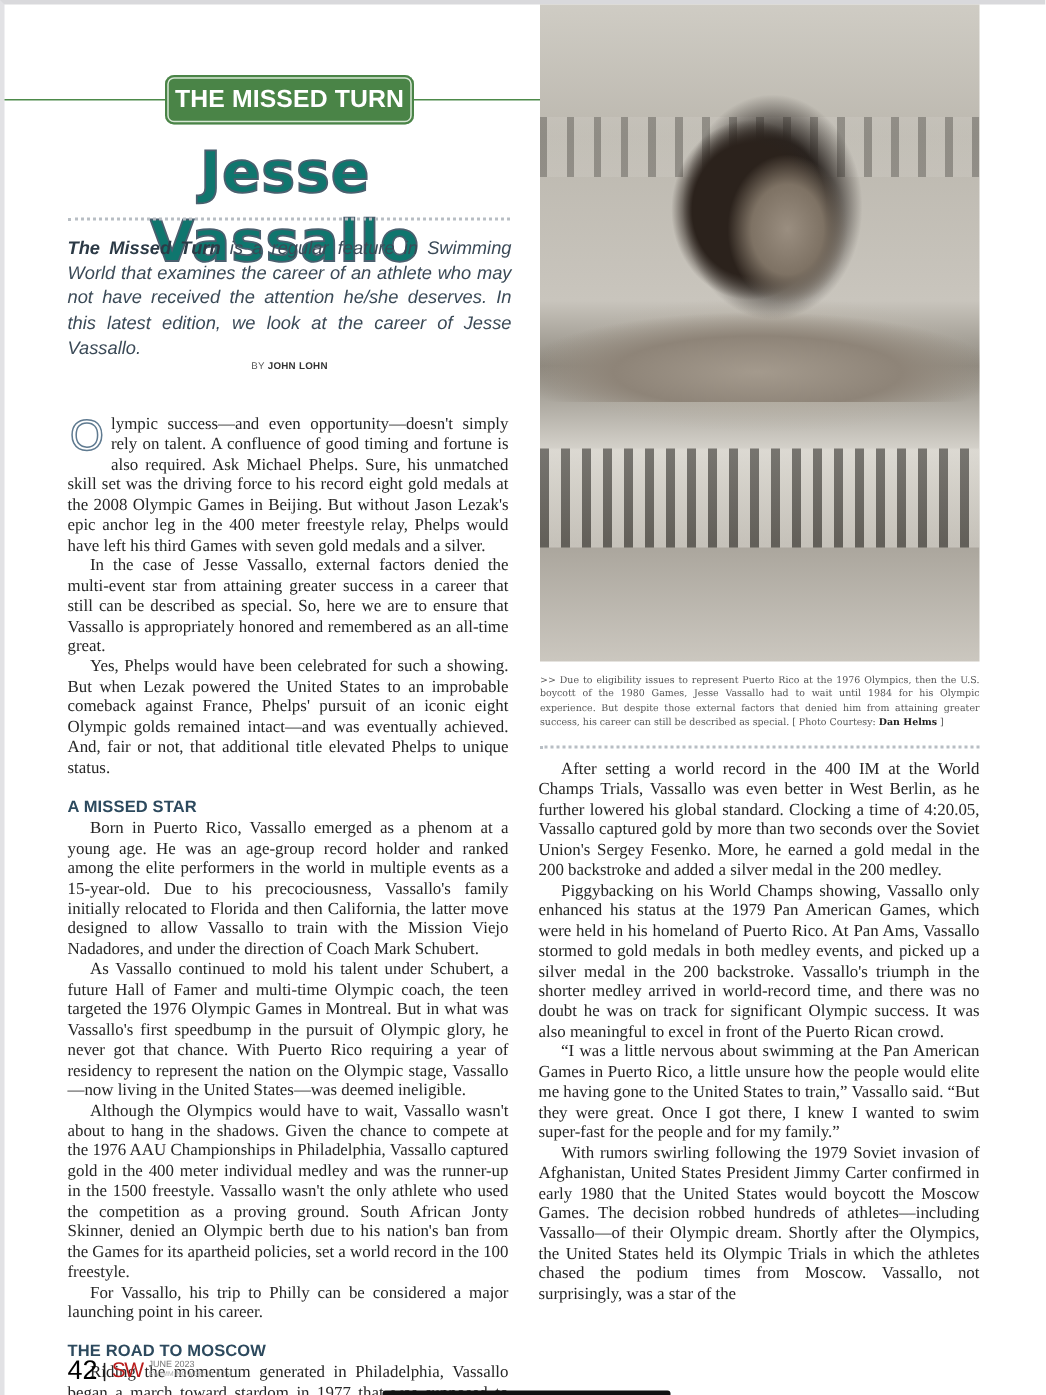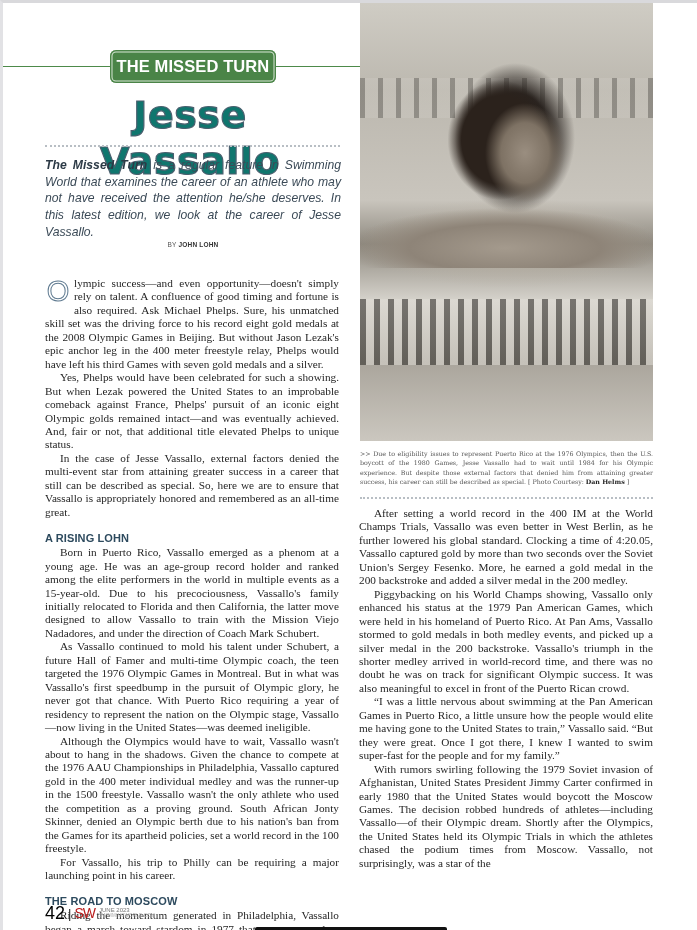--- a/index.html
+++ b/index.html
@@ -119,27 +119,27 @@
 <div class="rule-line rule-left"></div>
 <div class="rule-line rule-right"></div>
 <div class="kicker">THE MISSED TURN</div>
 <h1 class="title">Jesse Vassallo</h1>
 <div class="title-rule"></div>
 <p class="deck"><b>The Missed Turn</b><span> is a regular feature in Swimming World that examines the career of an athlete who may not have received the attention he/she deserves. In this latest edition, we look at the career of Jesse Vassallo.</span></p>
 <div class="byline"><span>BY </span><b>JOHN LOHN</b></div>
 
 <div class="col col-left">
   <p class="first"><span class="drop">O</span><span>lympic success—and even opportunity—doesn't simply rely on talent. A confluence of good timing and fortune is also required. Ask Michael Phelps. Sure, his unmatched skill set was the driving force to his record eight gold medals at the 2008 Olympic Games in Beijing. But without Jason Lezak's epic anchor leg in the 400 meter freestyle relay, Phelps would have left his third Games with seven gold medals and a silver.</span></p>
+  <p>In the case of Jesse Vassallo, external factors denied the multi-event star from attaining greater success in a career that still can be described as special. So, here we are to ensure that Vassallo is appropriately honored and remembered as an all-time great.</p>
   <p>Yes, Phelps would have been celebrated for such a showing. But when Lezak powered the United States to an improbable comeback against France, Phelps' pursuit of an iconic eight Olympic golds remained intact—and was eventually achieved. And, fair or not, that additional title elevated Phelps to unique status.</p>
-  <p>In the case of Jesse Vassallo, external factors denied the multi-event star from attaining greater success in a career that still can be described as special. So, here we are to ensure that Vassallo is appropriately honored and remembered as an all-time great.</p>
-  <h2 class="subhead">A RISING LOHN</h2>
+  <h2 class="subhead">A MISSED STAR</h2>
   <p>Born in Puerto Rico, Vassallo emerged as a phenom at a young age. He was an age-group record holder and ranked among the elite performers in the world in multiple events as a 15-year-old. Due to his precociousness, Vassallo's family initially relocated to Florida and then California, the latter move designed to allow Vassallo to train with the Mission Viejo Nadadores, and under the direction of Coach Mark Schubert.</p>
   <p>As Vassallo continued to mold his talent under Schubert, a future Hall of Famer and multi-time Olympic coach, the teen targeted the 1976 Olympic Games in Montreal. But in what was Vassallo's first speedbump in the pursuit of Olympic glory, he never got that chance. With Puerto Rico requiring a year of residency to represent the nation on the Olympic stage, Vassallo—now living in the United States—was deemed ineligible.</p>
   <p>Although the Olympics would have to wait, Vassallo wasn't about to hang in the shadows. Given the chance to compete at the 1976 AAU Championships in Philadelphia, Vassallo captured gold in the 400 meter individual medley and was the runner-up in the 1500 freestyle. Vassallo wasn't the only athlete who used the competition as a proving ground. South African Jonty Skinner, denied an Olympic berth due to his nation's ban from the Games for its apartheid policies, set a world record in the 100 freestyle.</p>
-  <p>For Vassallo, his trip to Philly can be requiring a major launching point in his career.</p>
+  <p>For Vassallo, his trip to Philly can be considered a major launching point in his career.</p>
   <h2 class="subhead">THE ROAD TO MOSCOW</h2>
   <p>Riding the momentum generated in Philadelphia, Vassallo began a march toward stardom in 1977 that was supposed to culminate in a bid to the 1980 Olympics in Moscow. A world-class performer in</p>
 </div>
 
 <div class="photo" title="Black-and-white photo of Jesse Vassallo in a pool between lane lines">
   <div class="photo-shoulders"></div>
   <div class="photo-head"></div>
   <div class="photo-face"></div>
 </div>
 <p class="caption"><span>&gt;&gt; Due to eligibility issues to represent Puerto Rico at the 1976 Olympics, then the U.S. boycott of the 1980 Games, Jesse Vassallo had to wait until 1984 for his Olympic experience. But despite those external factors that denied him from attaining greater success, his career can still be described as special. [ Photo Courtesy: </span><b>Dan Helms</b><span> ]</span></p>

